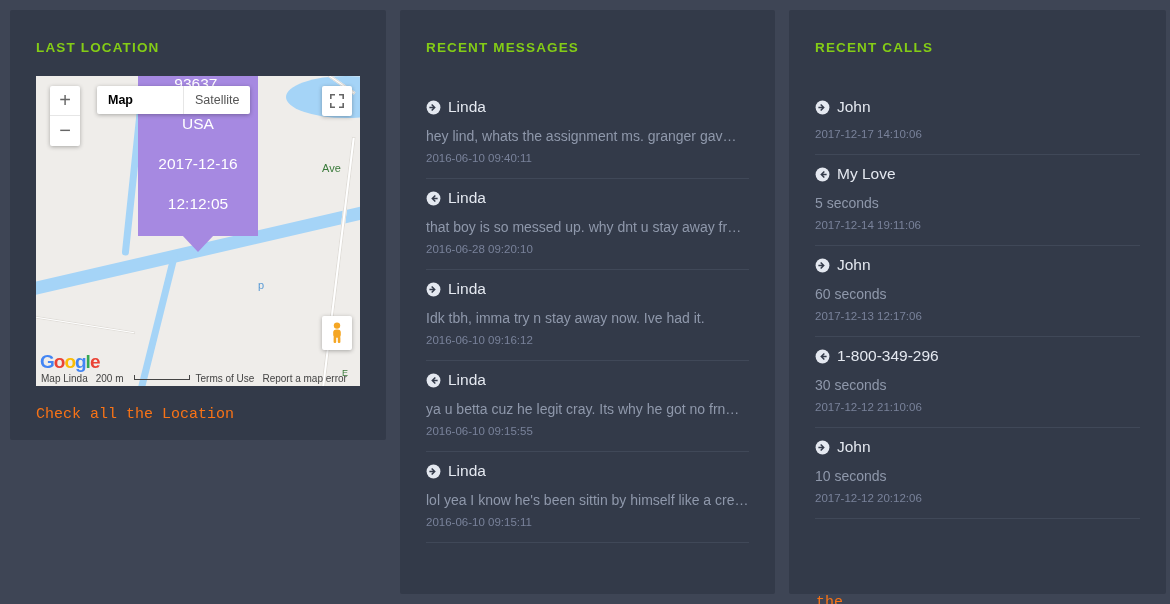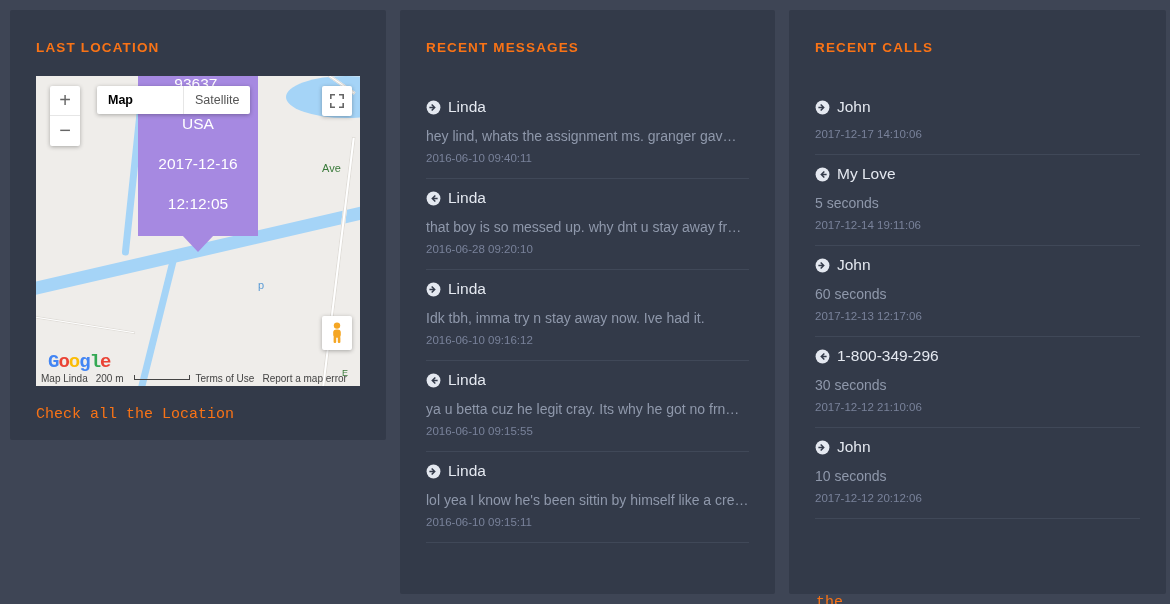--- a/index.html
+++ b/index.html
@@ -14,21 +14,21 @@
   .card {
     position: absolute;
     background: #333a49;
     border-radius: 2px;
   }
   #card-location { left: 10px;  top: 10px; width: 376px; height: 430px; }
   #card-messages { left: 400px; top: 10px; width: 375px; height: 584px; }
   #card-calls    { left: 789px; top: 10px; width: 377px; height: 584px; }
 
   .card-title {
-    color: #f97316;
+    color: #84cc16;
     font-size: 13.5px;
     font-weight: bold;
     letter-spacing: 1.15px;
     padding: 30px 0 0 26px;
   }
 
   
   .map-wrap {
     position: absolute; left: 26px; top: 66px;
     width: 324px; height: 310px;
@@ -116,23 +116,23 @@
     display: flex; align-items: center; justify-content: center;
     font-size: 20px; cursor: pointer;
   }
 
   .map-footer {
     position: absolute; left: 0; right: 0; bottom: 0; height: 16px;
     display: flex; align-items: center;
     font-size: 10px; color: #444; white-space: nowrap;
   }
   .gmlogo {
-    position: absolute; left: 12px; bottom: 13px;
+    position: absolute; left: 4px; bottom: 13px;
     font-size: 19px; font-weight: bold; letter-spacing: -1px;
-    font-family: Liberation Mono, monospace;
+    font-family: Liberation Sans, sans-serif;
   }
   .gm-b { color: #4285F4; } .gm-r { color: #EA4335; }
   .gm-y { color: #FBBC05; } .gm-g { color: #34A853; }
   .mf-item { margin-right: 8px; }
   .mf-mapdata { margin-left: 5px; }
   .scalebar {
     display: inline-block; width: 56px; height: 5px;
     border: 1px solid #444; border-top: none; margin: 0 6px 2px 2px;
     vertical-align: middle;
   }

